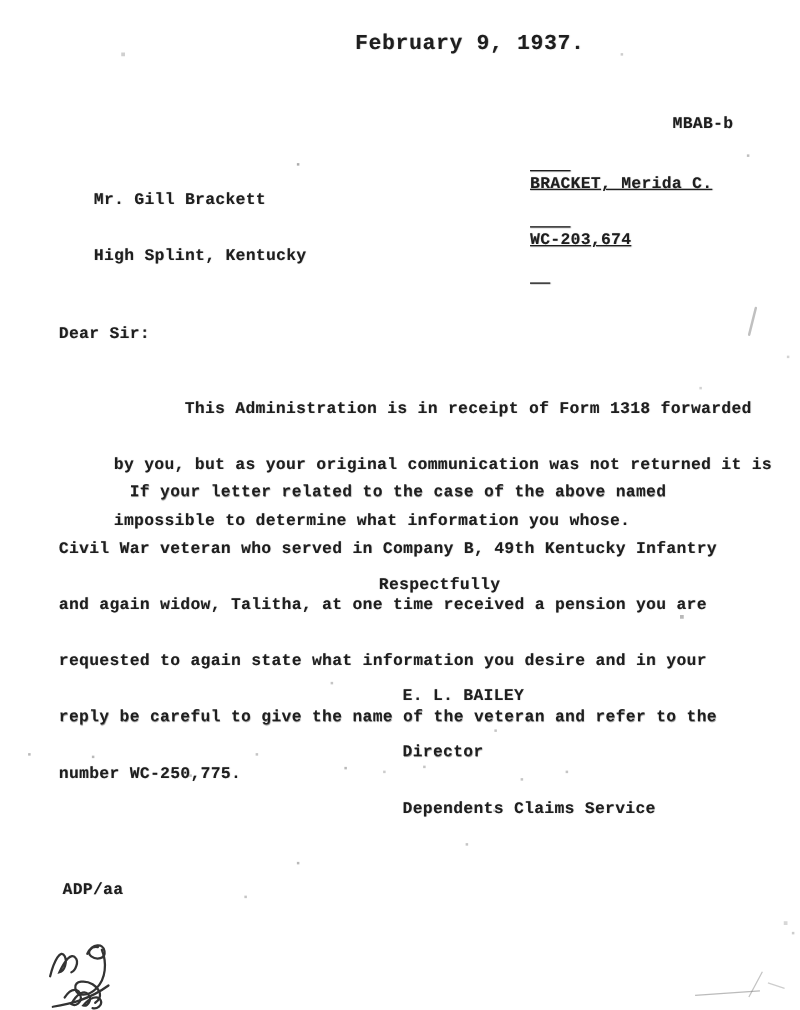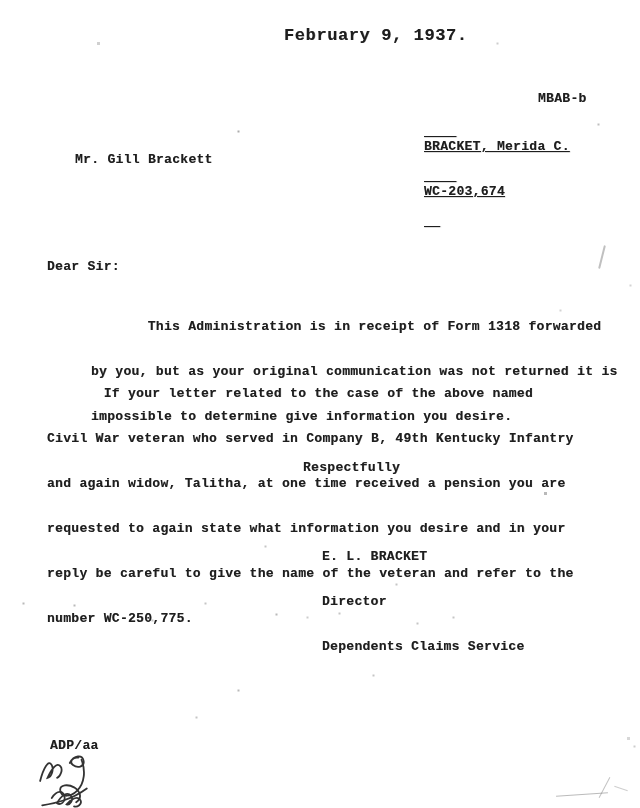--- a/index.html
+++ b/index.html
@@ -31,21 +31,21 @@
     left:284px;top:28px;text-align:right;
   }
   .file-code{left:538px;top:91px;}
   .addressee{left:59px;top:122px;margin-left:16px;}
   .case-ref{left:424px;top:109px;text-decoration:underline;}
   .salutation{left:47px;top:259px;}
   .para-1{left:47px;top:289px;margin-left:44px;}
   .para-2{left:47px;top:356px;}
   .closing{left:278px;top:460px;margin-left:25px;}
   .sig-block{left:322px;top:519px;}
-  .typist{left:50px;top:738px;}
+  .typist{left:50px;top:704px;}
   .scribble{position:absolute;left:38px;top:753px;}
   
   .speck-layer{
     position:absolute;left:0;top:0;width:1px;height:1px;
     background:transparent;
     box-shadow:
       98px 43px 0 1px rgba(120,120,120,.35),
       238px 131px 0 0.5px rgba(90,90,90,.5),
       497px 43px 0 0.5px rgba(130,130,130,.4),
       598px 124px 0 0.5px rgba(110,110,110,.45),
@@ -100,48 +100,49 @@
 <body>
 
 <div class="page">
 
   <div class="txt date-line">February 9, 1937.</div>
 
   <div class="txt file-code">MBAB-b</div>
 
   <div class="txt addressee">
     <div>Mr. Gill Brackett</div>
+    <div>High Splint, Kentucky</div>
   </div>
 
   <div class="txt case-ref">
     <div>BRACKET, Merida C.</div>
     <div>WC-203,674</div>
   </div>
 
   <div class="txt salutation">Dear Sir:</div>
 
   <div class="txt para-1">
     <div>       This Administration is in receipt of Form 1318 forwarded</div>
     <div>by you, but as your original communication was not returned it is</div>
-    <div>impossible to determine give information you desire.</div>
+    <div>impossible to determine what information you whose.</div>
   </div>
 
   <div class="txt para-2">
     <div>       If your letter related to the case of the above named</div>
     <div>Civil War veteran who served in Company B, 49th Kentucky Infantry</div>
     <div>and again widow, Talitha, at one time received a pension you are</div>
     <div>requested to again state what information you desire and in your</div>
     <div>reply be careful to give the name of the veteran and refer to the</div>
     <div>number WC-250,775.</div>
   </div>
 
   <div class="txt closing">Respectfully</div>
 
   <div class="txt sig-block">
-    <div>E. L. BRACKET</div>
+    <div>E. L. BAILEY</div>
     <div>Director</div>
     <div>Dependents Claims Service</div>
   </div>
 
   <div class="txt typist">ADP/aa</div>
 
   <svg class="scribble" width="70" height="56" viewBox="0 0 66 52" fill="none">
     <g stroke="#222222" stroke-width="1.7" stroke-linecap="round" fill="none" opacity="0.92">
       <path d="M2,26 C5,14 10,5 13,11 C15,15 13,22 9,23 C13,14 18,8 21,12 C24,15 21,22 18,23"></path>
       <path d="M30,9 C34,1 42,1 43,7 C44,13 37,14 33,11 C29,8 33,3 38,4"></path>

